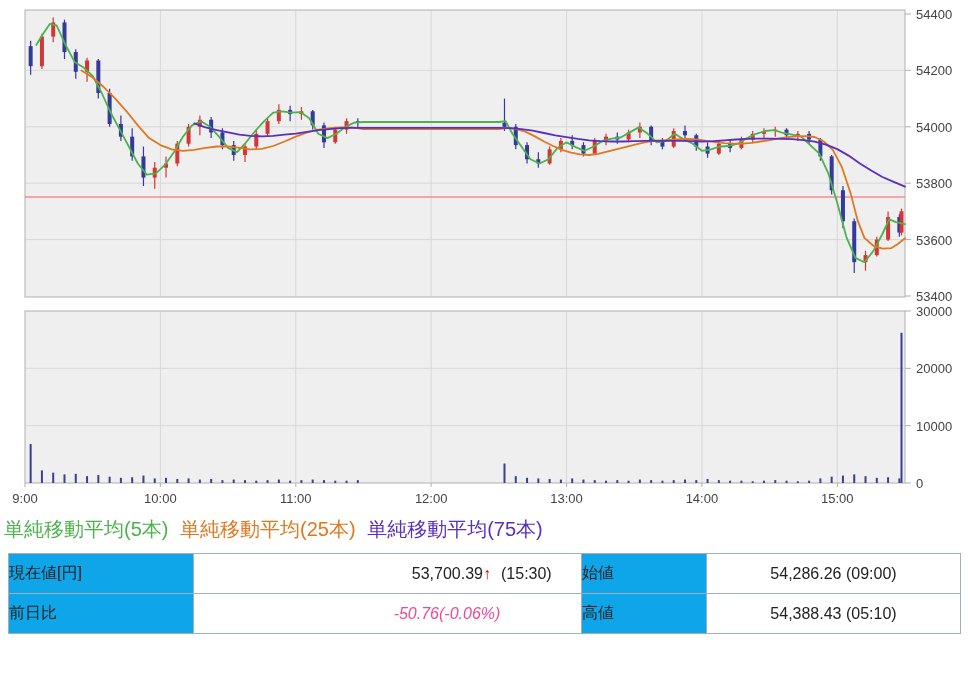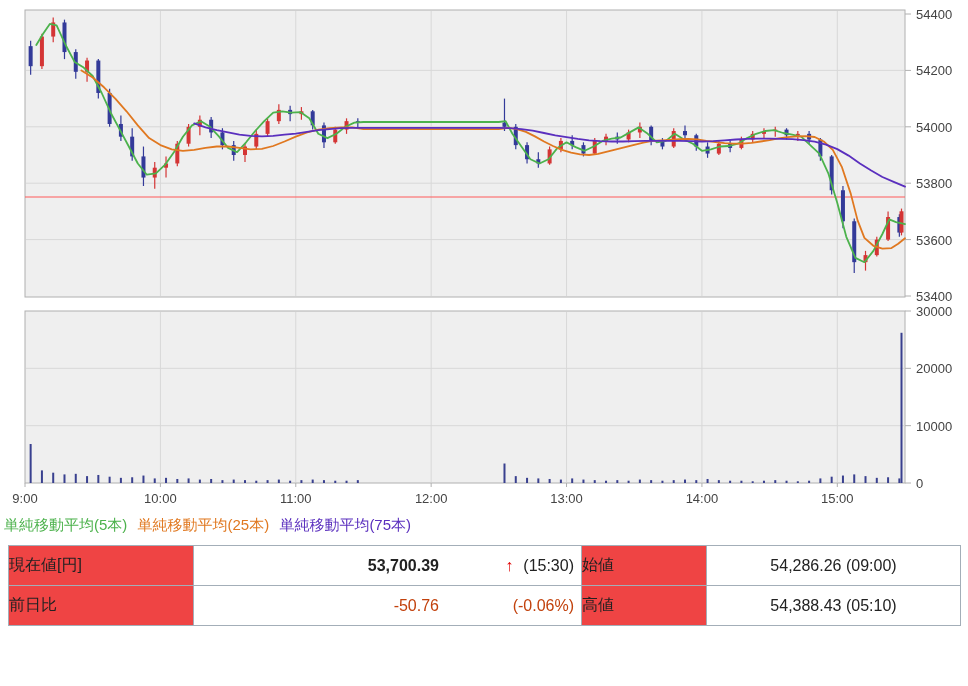--- a/index.html
+++ b/index.html
@@ -1,28 +1,28 @@
 <!DOCTYPE html>
 <html><head>
 <meta charset="utf-8">
 <style>
   html,body{margin:0;padding:0;background:#ffffff;font-family:"Liberation Sans","DejaVu Sans",sans-serif;}
   .page{width:968px;height:686px;position:relative;overflow:hidden;background:#fff;}
   #chart-svg{display:block;}
-  .legend{margin:4px 0 0 4px;font-size:15px;white-space:nowrap;}
+  .legend{margin:4px 0 0 4px;font-size:20px;white-space:nowrap;}
   .legend span{margin-right:6px;}
   table.quote{border-collapse:collapse;margin:10px 0 0 8px;width:952px;table-layout:fixed;font-size:16px;color:#222;}
   table.quote td{border:1px solid #a3aeb8;height:39px;padding:0;overflow:hidden;}
-  td.lbl{background:#ef4444;padding-left:8px;}
+  td.lbl{background:#0ea5e9;padding-left:8px;}
   td.val{background:#fff;}
   .valwrap{display:flex;align-items:center;width:100%;}
   .vmain{display:inline-block;width:245px;text-align:right;white-space:nowrap;}
-  .vsub{display:inline-block;flex:1;text-align:right;padding-right:7px;white-space:nowrap;}
-  .bold{font-weight:bold;}
-  .green{color:#c2410c;}
+  .vsub{display:inline-block;flex:1;text-align:left;padding-right:16px;white-space:nowrap;}
+  .bold{font-weight:normal;margin-left:44px;}
+  .green{color:#ec4899;font-style:italic;}
   .arrow{color:#e00000;font-weight:bold;margin-right:10px;}
   td.val2{text-align:center;padding-right:8px;white-space:nowrap;}
   .c0{width:185px;} .c1{width:388px;} .c2{width:125px;} .c3{width:254px;}
 </style>
 </head>
 <body>
 
 <div class="page">
 
   <svg id="chart-svg" width="968" height="512">

